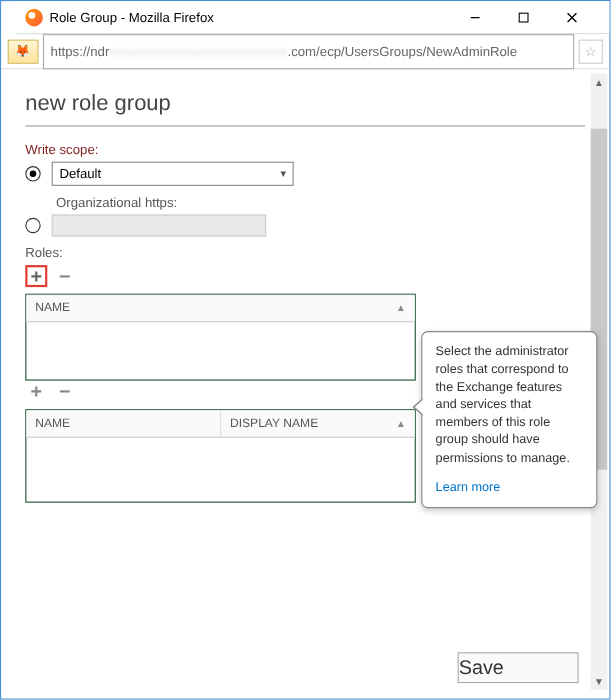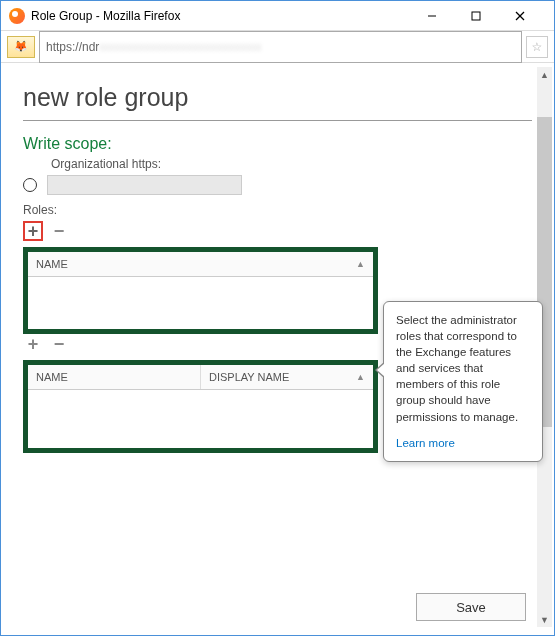--- a/index.html
+++ b/index.html
@@ -13,20 +13,21 @@
       position: relative;
       overflow: hidden;
     }
     .titlebar {
       height: 30px;
       background: #fff;
       display: flex;
       align-items: center;
       padding: 0 12px 0 8px;
       border-bottom: 1px solid #ddd;
+      margin-left: 14px;
     }
     .titlebar-icon {
       width: 16px; height: 16px;
       background: linear-gradient(135deg,#ff9500,#ff5e3a);
       border-radius: 50%;
       margin-right: 6px;
       position: relative;
     }
     .titlebar-icon::after {
       content: "";
@@ -76,31 +77,31 @@
       color: #aaa;
       border: 1px solid #ccc;
     }
     .content {
       position: absolute;
       top: 64px; left: 0; right: 0; bottom: 0;
       padding: 18px 22px 0 22px;
       overflow: hidden;
     }
     .page-title {
-      font-size: 25px;
+      font-size: 20px;
       font-weight: 300;
       color: #444;
       margin-bottom: 8px;
     }
     .title-underline {
       border-bottom: 1px solid #999;
       margin-bottom: 14px;
       width: 100%;
     }
-    .label { color: #15803d; font-size: 16px; margin-bottom: 4px; }
+    .label { color: #7f1d1d; font-size: 12px; margin-bottom: 4px; }
     .radio-row { display: flex; align-items: center; gap: 10px; margin-bottom: 8px; }
     .radio {
       width: 14px; height: 14px;
       border: 1px solid #333;
       border-radius: 50%;
       position: relative;
       flex-shrink: 0;
     }
     .radio.checked::after {
       content: "";
@@ -133,21 +134,21 @@
       display: flex; align-items: center; justify-content: center;
       font-size: 18px; font-weight: bold;
       color: #888;
       line-height: 1;
     }
     .plus-btn.highlight {
       border: 2px solid #e03c31;
       color: #666;
     }
     .table {
-      border: 5px solid #14532d;
+      border: 1px solid #14532d;
       width: 355px;
       background: #fff;
     }
     .thead {
       display: flex;
       border-bottom: 1px solid #ccc;
       background: #fafafa;
     }
     .th {
       flex: 1;
@@ -217,22 +218,22 @@
     .scroll-arrow.down { bottom: 0; }
     .footer {
       position: absolute;
       bottom: 14px; right: 28px;
       display: flex; gap: 10px;
     }
     .btn {
       width: 110px; height: 28px;
       border: 1px solid #aaa;
       background: #fafafa;
-      display: flex; align-items: center; justify-content: center;
-      font-size: 13px;
+      display: flex; align-items: center; 
+      font-size: 18px;
       color: #333;
     }
   </style>
 </head>
 <body>
 
 <div class="titlebar">
   <div class="titlebar-icon"></div>
   <div class="titlebar-text">Role Group - Mozilla Firefox</div>
   <div class="window-controls">
@@ -253,36 +254,44 @@
         </svg>
     </div>
   </div>
 </div>
 
 <div class="addrbar">
   <div class="addr-icon">🦊</div>
   <div class="addr-field">
     <span>https://ndr</span>
       <span class="hidden-part">xxxxxxxxxxxxxxxxxxxxxxxxxxx</span>
+      <span>.com/ecp/UsersGroups/NewAdminRole</span>
   </div>
   <div class="star-btn">☆</div>
 </div>
 
 <div class="scrollbar">
   <div class="scroll-arrow up">▲</div>
   <div class="scroll-thumb"></div>
   <div class="scroll-arrow down">▼</div>
 </div>
 
 <div class="content">
   <div class="page-title">new role group</div>
   <div class="title-underline"></div>
 
   <div class="label">Write scope:</div>
 
+  <div class="radio-row">
+    <div class="radio checked"></div>
+    <div class="select-box">
+      <span>Default</span>
+      <span class="chev">▾</span>
+    </div>
+  </div>
 
   <div class="ou-label">Organizational https:</div>
   <div class="radio-row">
     <div class="radio"></div>
     <div class="ou-input" title=""></div>
   </div>
 
   <div class="section-label">Roles:</div>
   <div class="addremove">
     <div class="plus-btn highlight">+</div>

